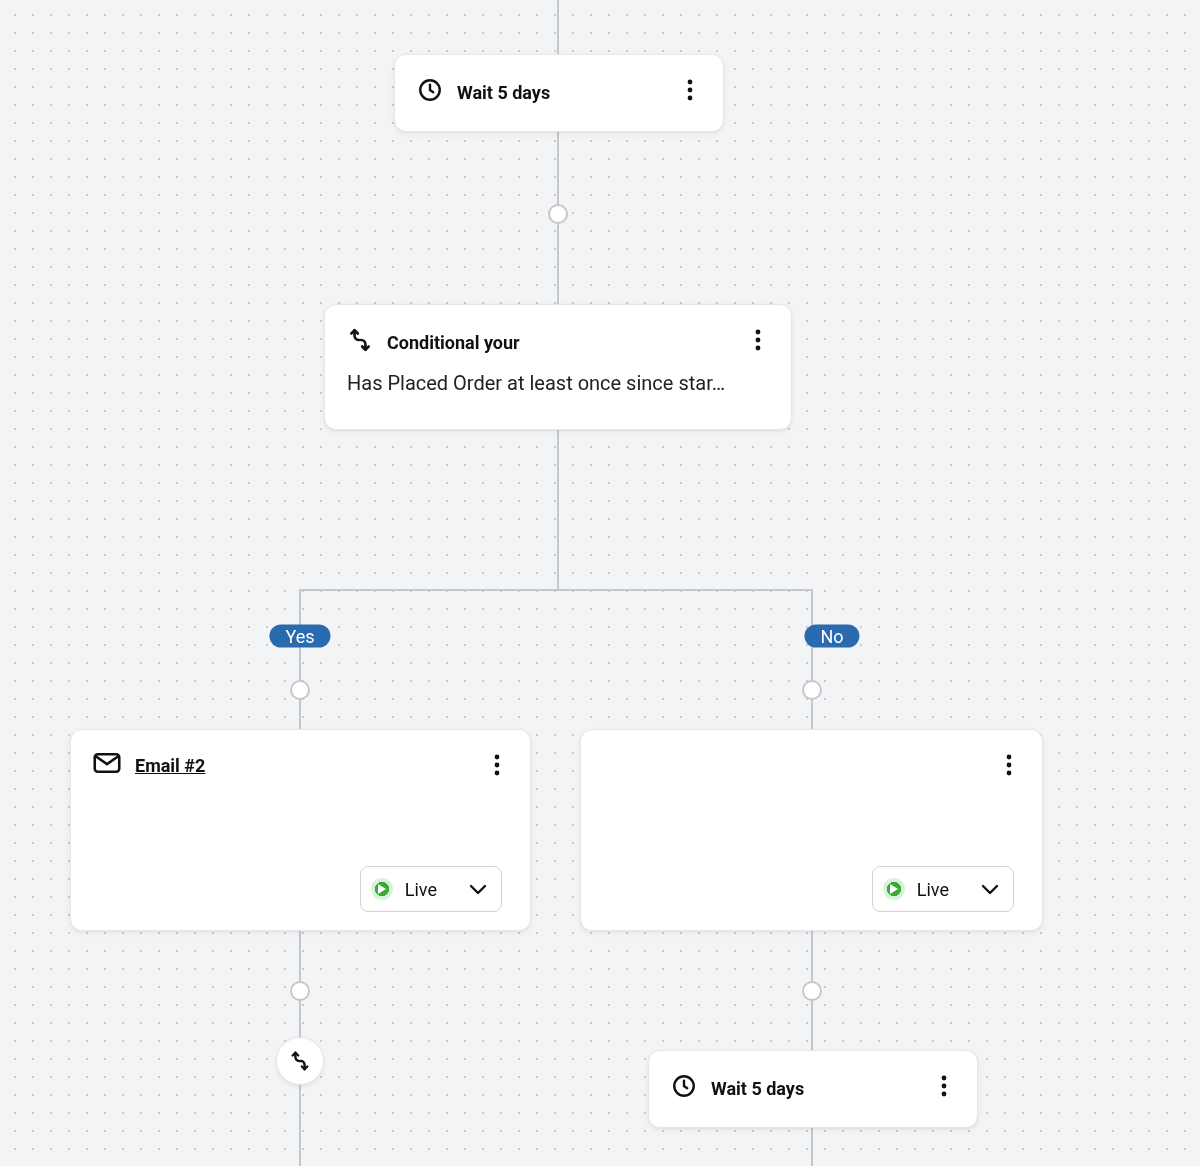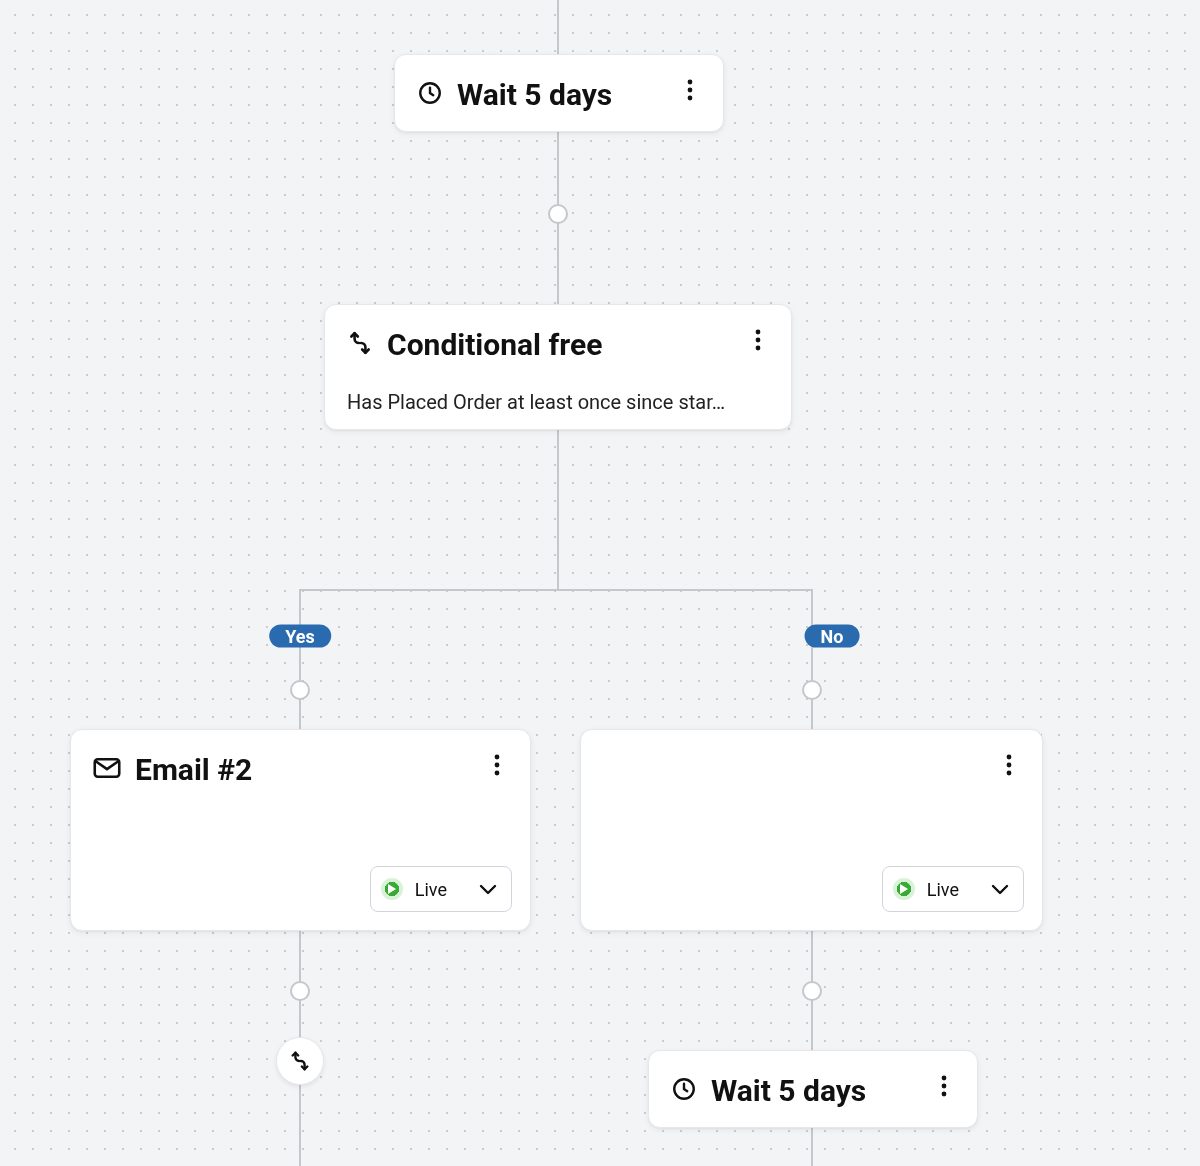--- a/index.html
+++ b/index.html
@@ -29,37 +29,37 @@
     transform:translate(-50%,-50%);
   }
   
   .card{
     position:absolute;background:#fff;border-radius:12px;
     border:1px solid #e5e7eb;
     box-shadow:0 2px 6px rgba(0,0,0,.06),0 1px 2px rgba(0,0,0,.04);
     padding:22px 22px;
   }
   .card .hdr{display:flex;align-items:center;gap:14px;}
-  .card .title{font-weight:700;font-size:30px;}
-  .card .sub{font-size:20px;color:#222;margin-top:28px;white-space:nowrap;overflow:hidden;text-overflow:ellipsis;}
+  .card .title{font-weight:700;font-size:18px;}
+  .card .sub{font-size:20px;color:#222;margin-top:14px;white-space:nowrap;overflow:hidden;text-overflow:ellipsis;}
   .menu{
     position:absolute;top:18px;right:16px;width:34px;height:34px;
     display:flex;align-items:center;justify-content:center;cursor:pointer;border-radius:6px;
   }
   .menu svg{display:block;}
   
   .pill{
     position:absolute;background:#2a6bb0;color:#fff;
-    font-size:18px;font-weight:700;
+    font-size:18px;font-weight:400;
     padding:1px 16px;border-radius:999px;
     transform:translate(-50%,-50%);
   }
   
   .status{
-    position:absolute;right:18px;bottom:18px;
+    position:absolute;right:28px;bottom:18px;
     display:flex;align-items:center;gap:12px;
     border:1.5px solid #d1d5db;border-radius:8px;
     height:44px;padding:0 14px 0 10px;cursor:pointer;background:#fff;
   }
   .status .dot{
     width:22px;height:22px;border-radius:50%;
     background:radial-gradient(circle,#3aa935 0 45%,#d7f3d5 46% 100%);
     display:flex;align-items:center;justify-content:center;
   }
   .status .dot svg{margin-left:1px;}
@@ -127,33 +127,33 @@
 <div class="card" style="left:324px;top:304px;width:422px;height:80px;">
   <div class="hdr">
     <span>
       <svg width="26" height="26" viewBox="0 0 24 24" fill="none" stroke="#111" stroke-width="2.4" stroke-linecap="round" stroke-linejoin="round">
         <path d="M7 3v5a4 4 0 0 0 4 4h0"></path>
           <path d="M17 21v-5a4 4 0 0 0-4-4h0"></path>
         <path d="M4 6l3-3 3 3"></path>
           <path d="M20 18l-3 3-3-3"></path>
       </svg>
     </span>
-    <span class="title">Conditional free</span>
+    <span class="title">Conditional your</span>
   </div>
   <div class="sub">Has Placed Order at least once since star…</div>
   <div class="menu">
     <svg width="6" height="22" viewBox="0 0 6 22" fill="#111">
         <circle cx="3" cy="3" r="2.4"></circle>
         <circle cx="3" cy="11" r="2.4"></circle>
         <circle cx="3" cy="19" r="2.4"></circle>
       </svg>
   </div>
 </div>
 
-<div class="card" style="left:70px;top:729px;width:415px;height:156px;">
+<div class="card" style="left:70px;top:729px;width:415px;height:156px;text-decoration:underline;">
   <div class="hdr">
     <span>
       <svg width="28" height="22" viewBox="0 0 24 18" fill="none" stroke="#111" stroke-width="2.2" stroke-linejoin="round">
           <rect x="1.5" y="1.5" width="21" height="15" rx="2.5"></rect>
           <path d="M2 3l10 7 10-7"></path>
         </svg>
     </span>
     <span class="title">Email #2</span>
   </div>
   <div class="menu">

